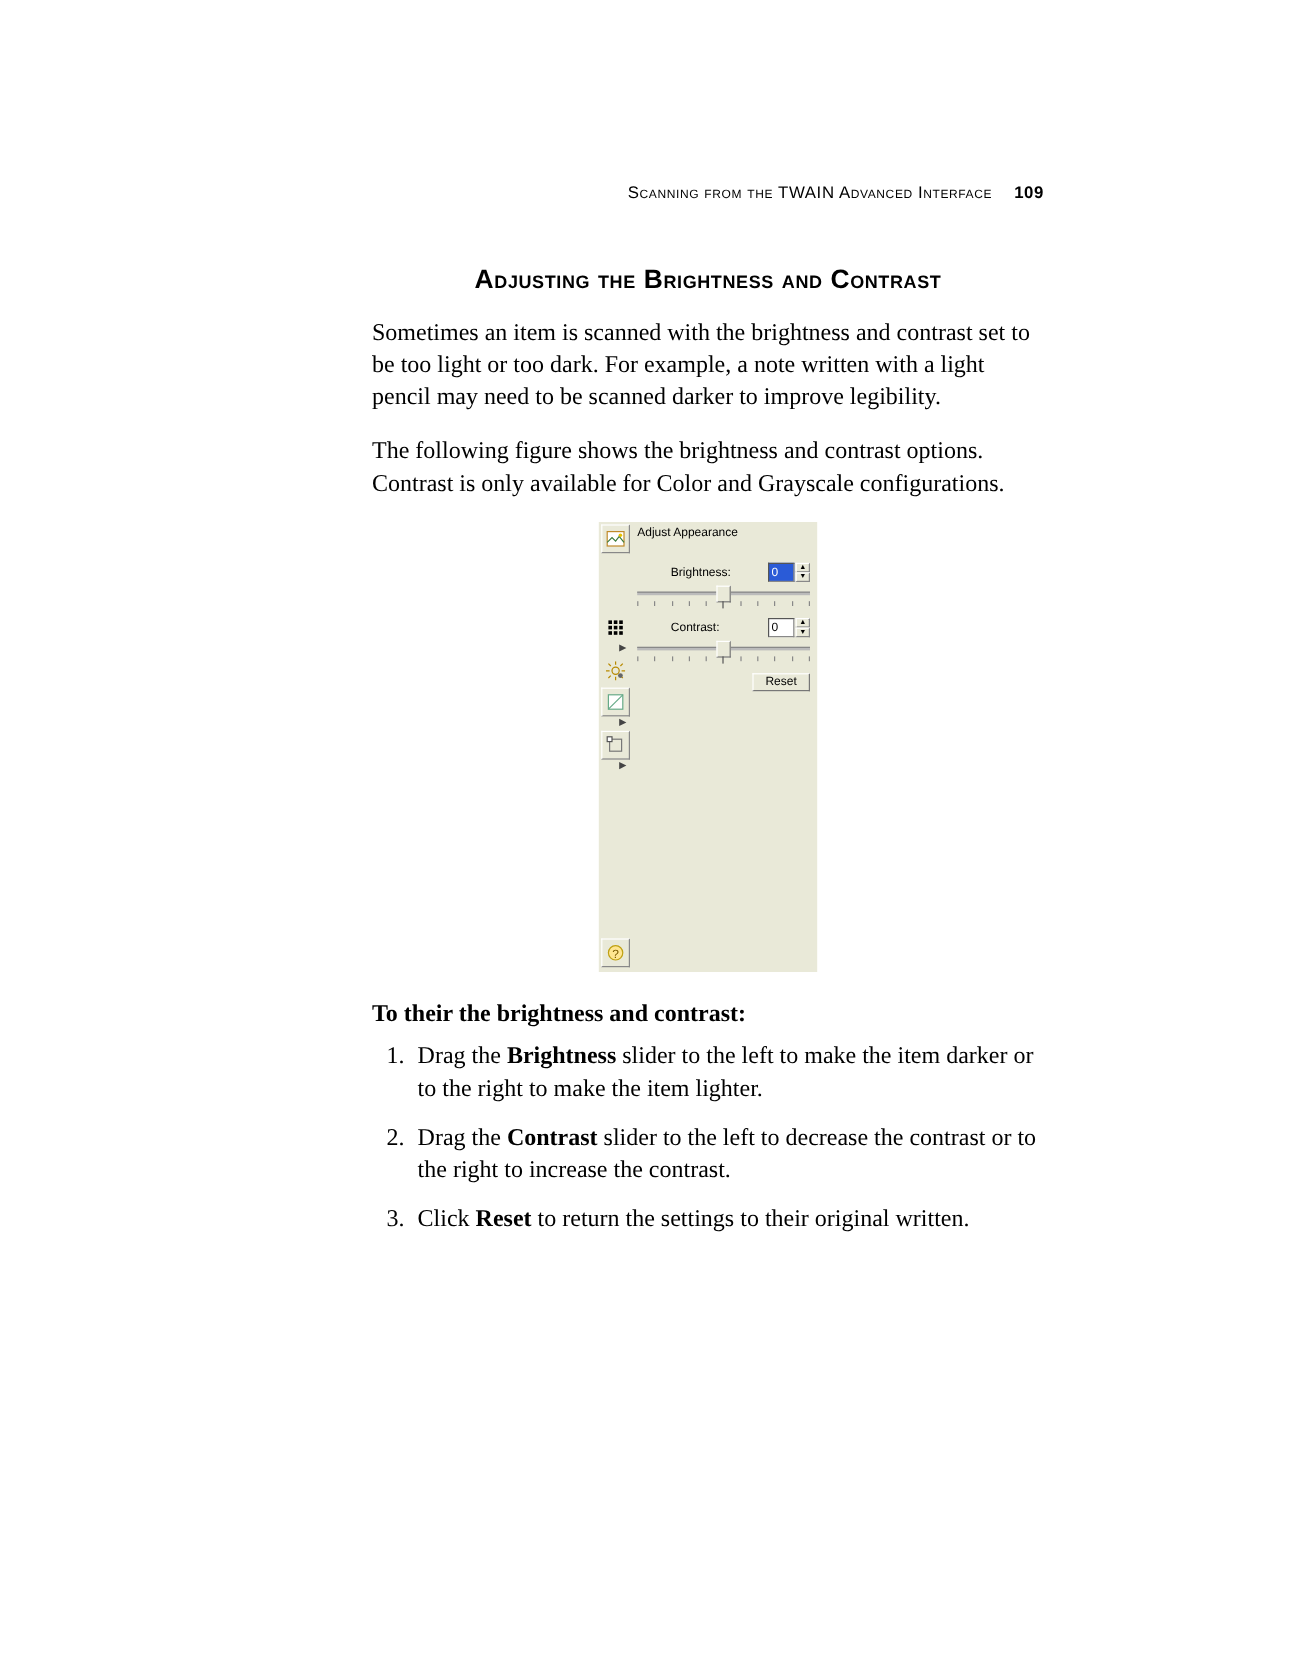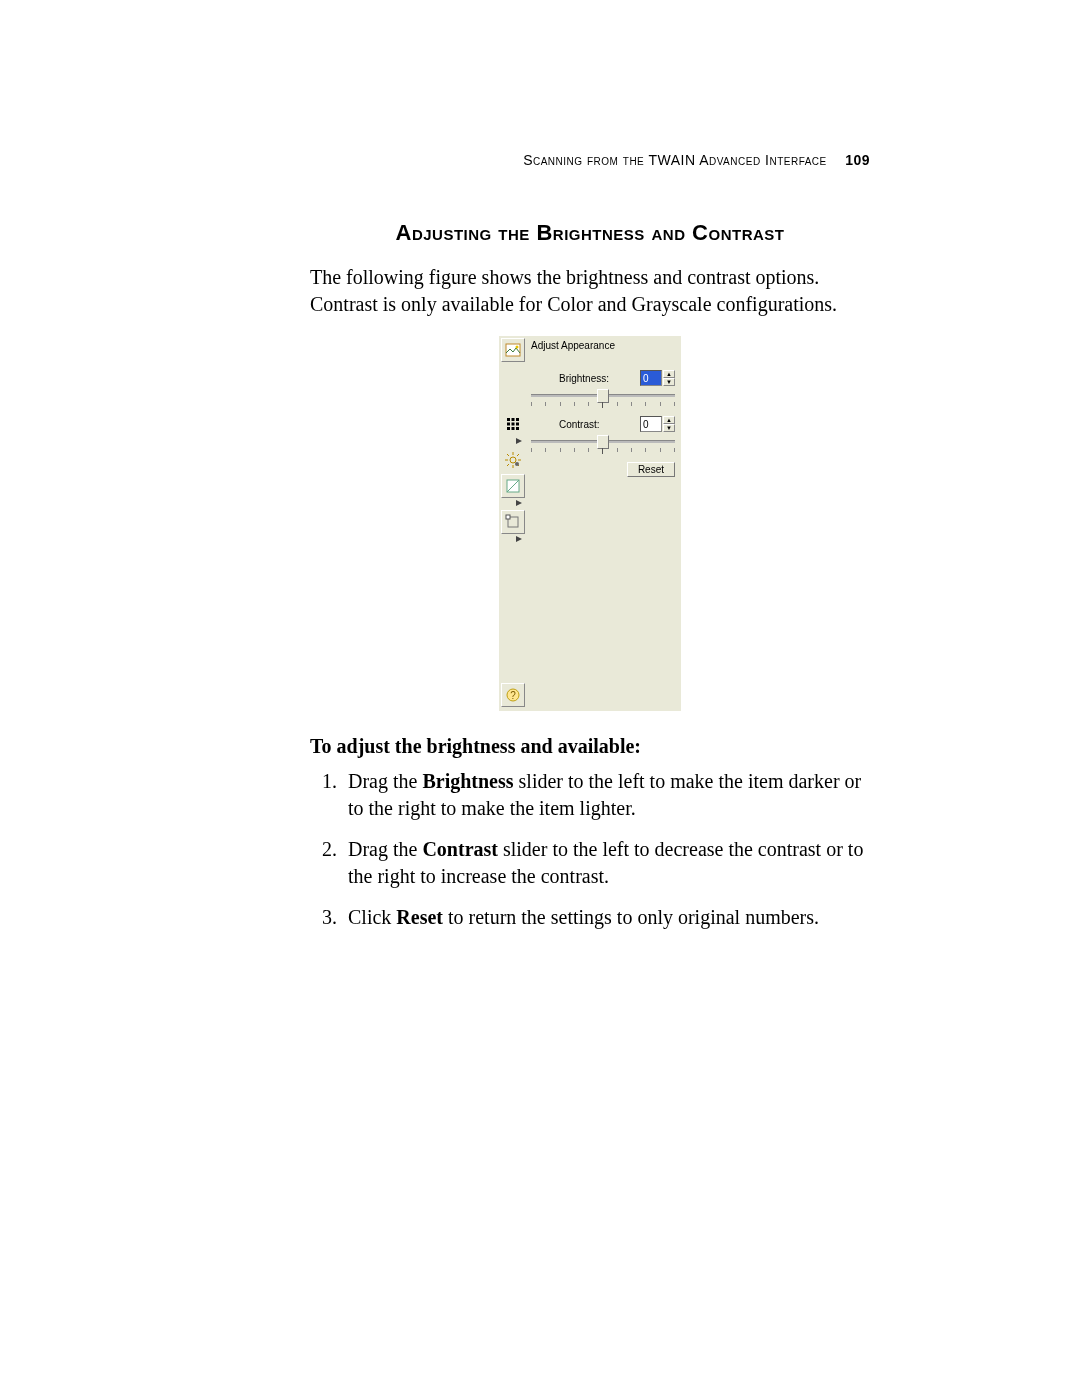--- a/index.html
+++ b/index.html
@@ -244,20 +244,21 @@
 
 <div class="page">
 
   <div class="running-head">
     <span class="chapter">Scanning from the TWAIN Advanced Interface</span>
     <span class="pagenum">109</span>
   </div>
 
   <h2 class="section-title">Adjusting the Brightness and Contrast</h2>
 
+  <p class="body">Sometimes an item is scanned with the brightness and contrast set to be too light or too dark. For example, a note written with a light pencil may need to be scanned darker to improve legibility.</p>
   <p class="body">The following figure shows the brightness and contrast options. Contrast is only available for Color and Grayscale configurations.</p>
 
   <div class="figure-wrap">
     <div class="figure">
 
       <div class="tool-col">
 
         <div class="tool-btn raised">
           <svg viewBox="0 0 16 16">
               <rect x="1" y="2" width="14" height="12" fill="#fff" stroke="#c08a2a"></rect>
@@ -400,27 +401,27 @@
         </div>
 
         <div class="reset-row">
           <div class="win-btn">Reset</div>
         </div>
       </div>
 
     </div>
   </div>
 
-  <div class="subhead">To adjust the brightness and available:</div>
+  <div class="subhead">To their the brightness and contrast:</div>
 
   <ol class="steps">
     <li>
       <span>Drag the </span><span class="bold">Brightness</span><span> slider to the left to make the item darker or to the right to make the item lighter.</span>
     </li>
     <li>
       <span>Drag the </span><span class="bold">Contrast</span><span> slider to the left to decrease the contrast or to the right to increase the contrast.</span>
     </li>
     <li>
-      <span>Click </span><span class="bold">Reset</span><span> to return the settings to only original numbers.</span>
+      <span>Click </span><span class="bold">Reset</span><span> to return the settings to their original written.</span>
     </li>
   </ol>
 
 </div>
 
 </body></html>

